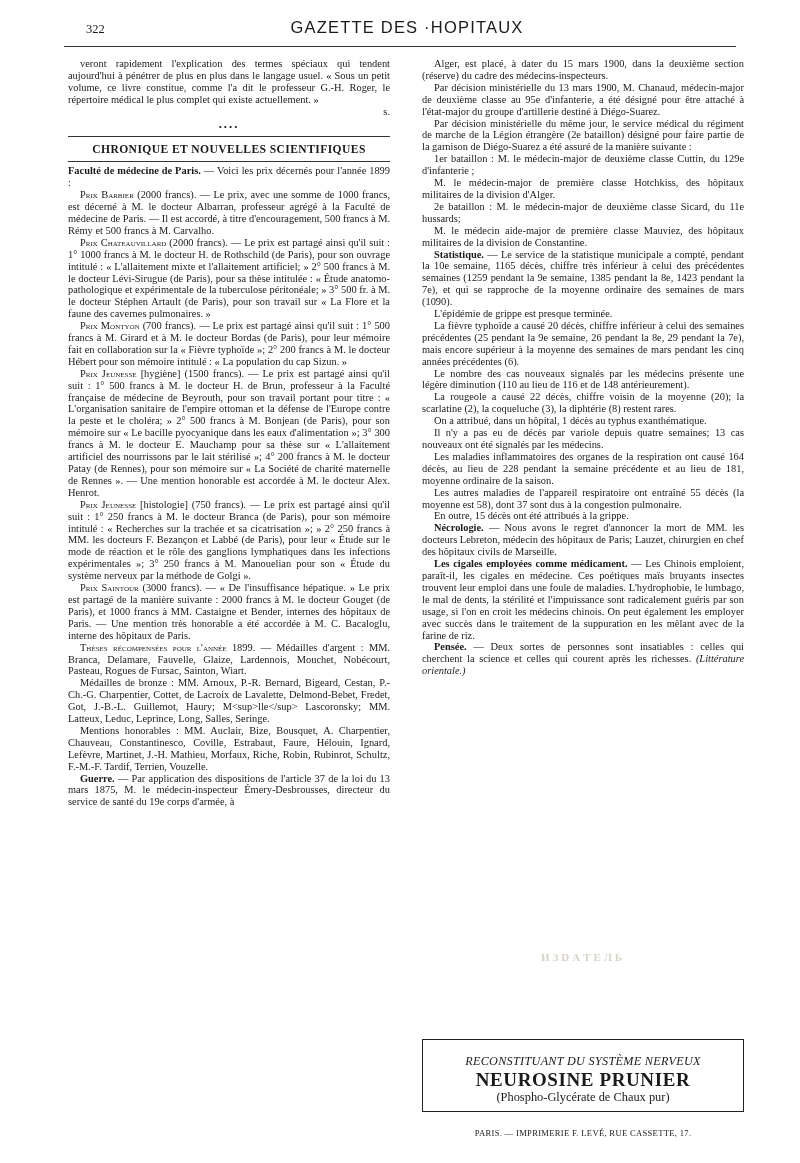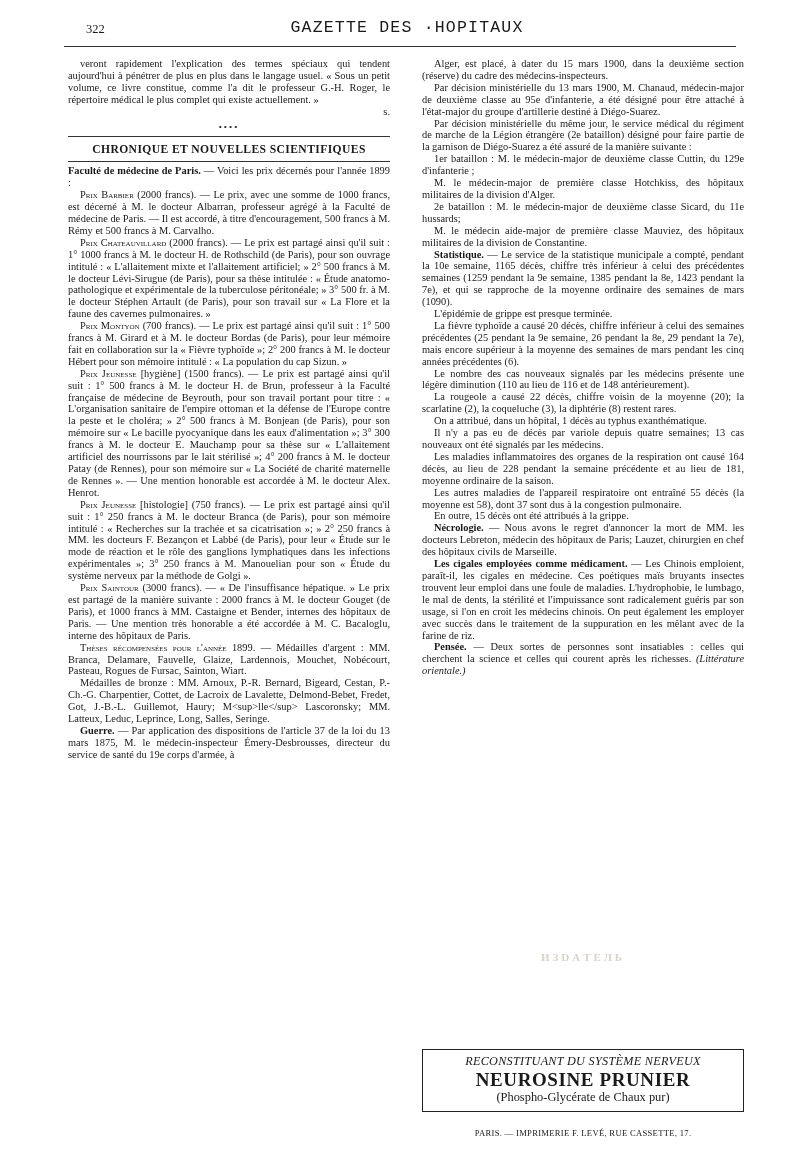--- a/index.html
+++ b/index.html
@@ -38,21 +38,21 @@
     margin-left: 32px;
   }
   .running-title {
     position: absolute;
     left: 0;
     right: 0;
     top: 0;
     text-align: center;
     font-size: 16.5px;
     letter-spacing: 1.2px;
-    font-family: Liberation Mono, monospace;
+    font-family: Liberation Sans, sans-serif;
   }
   .rule-top {
     position: absolute;
     top: 46px;
     left: 64px;
     width: 672px;
     border-top: 1px solid #333;
   }
   .columns {
     position: absolute;
@@ -107,21 +107,21 @@
 
   
   .ads {
     position: absolute;
     left: 354px;
     width: 322px;
     bottom: 0;
   }
   .ad-box {
     border: 1px solid #222;
-    padding: 4px 6px 6px 6px;
+    padding: 14px 6px 6px 6px;
     text-align: center;
     margin-bottom: 4px;
     background: #fff;
   }
   .ad-l1 {
     font-style: italic;
     font-size: 12.2px;
     letter-spacing: 0.3px;
   }
   .ad-l2 {
@@ -223,20 +223,21 @@
         <span>(3000 francs). — « De l'insuffisance hépatique. » Le prix est partagé de la manière suivante : 2000 francs à M. le docteur Gouget (de Paris), et 1000 francs à MM. Castaigne et Bender, internes des hôpitaux de Paris. — Une mention très honorable a été accordée à M. C. Bacaloglu, interne des hôpitaux de Paris.</span>
       </p>
 
       <p>
         <span class="smallcaps">Thèses récompensées pour l'année 1899.</span>
         <span>— Médailles d'argent : MM. Branca, Delamare, Fauvelle, Glaize, Lardennois, Mouchet, Nobécourt, Pasteau, Rogues de Fursac, Sainton, Wiart.</span>
       </p>
 
       <p>Médailles de bronze : MM. Arnoux, P.-R. Bernard, Bigeard, Cestan, P.-Ch.-G. Charpentier, Cottet, de Lacroix de Lavalette, Delmond-Bebet, Fredet, Got, J.-B.-L. Guillemot, Haury; M&lt;sup&gt;lle&lt;/sup&gt; Lascoronsky; MM. Latteux, Leduc, Leprince, Long, Salles, Seringe.</p>
 
+      <p>Mentions honorables : MM. Auclair, Bize, Bousquet, A. Charpentier, Chauveau, Constantinesco, Coville, Estrabaut, Faure, Hélouin, Ignard, Lefèvre, Martinet, J.-H. Mathieu, Morfaux, Riche, Robin, Rubinrot, Schultz, F.-M.-F. Tardif, Terrien, Vouzelle.</p>
 
       <p>
         <span class="lead">Guerre.</span>
         <span>— Par application des dispositions de l'article 37 de la loi du 13 mars 1875, M. le médecin-inspecteur Émery-Desbrousses, directeur du service de santé du 19e corps d'armée, à</span>
       </p>
 
     </div>
 
     <div class="col col-right">
 

